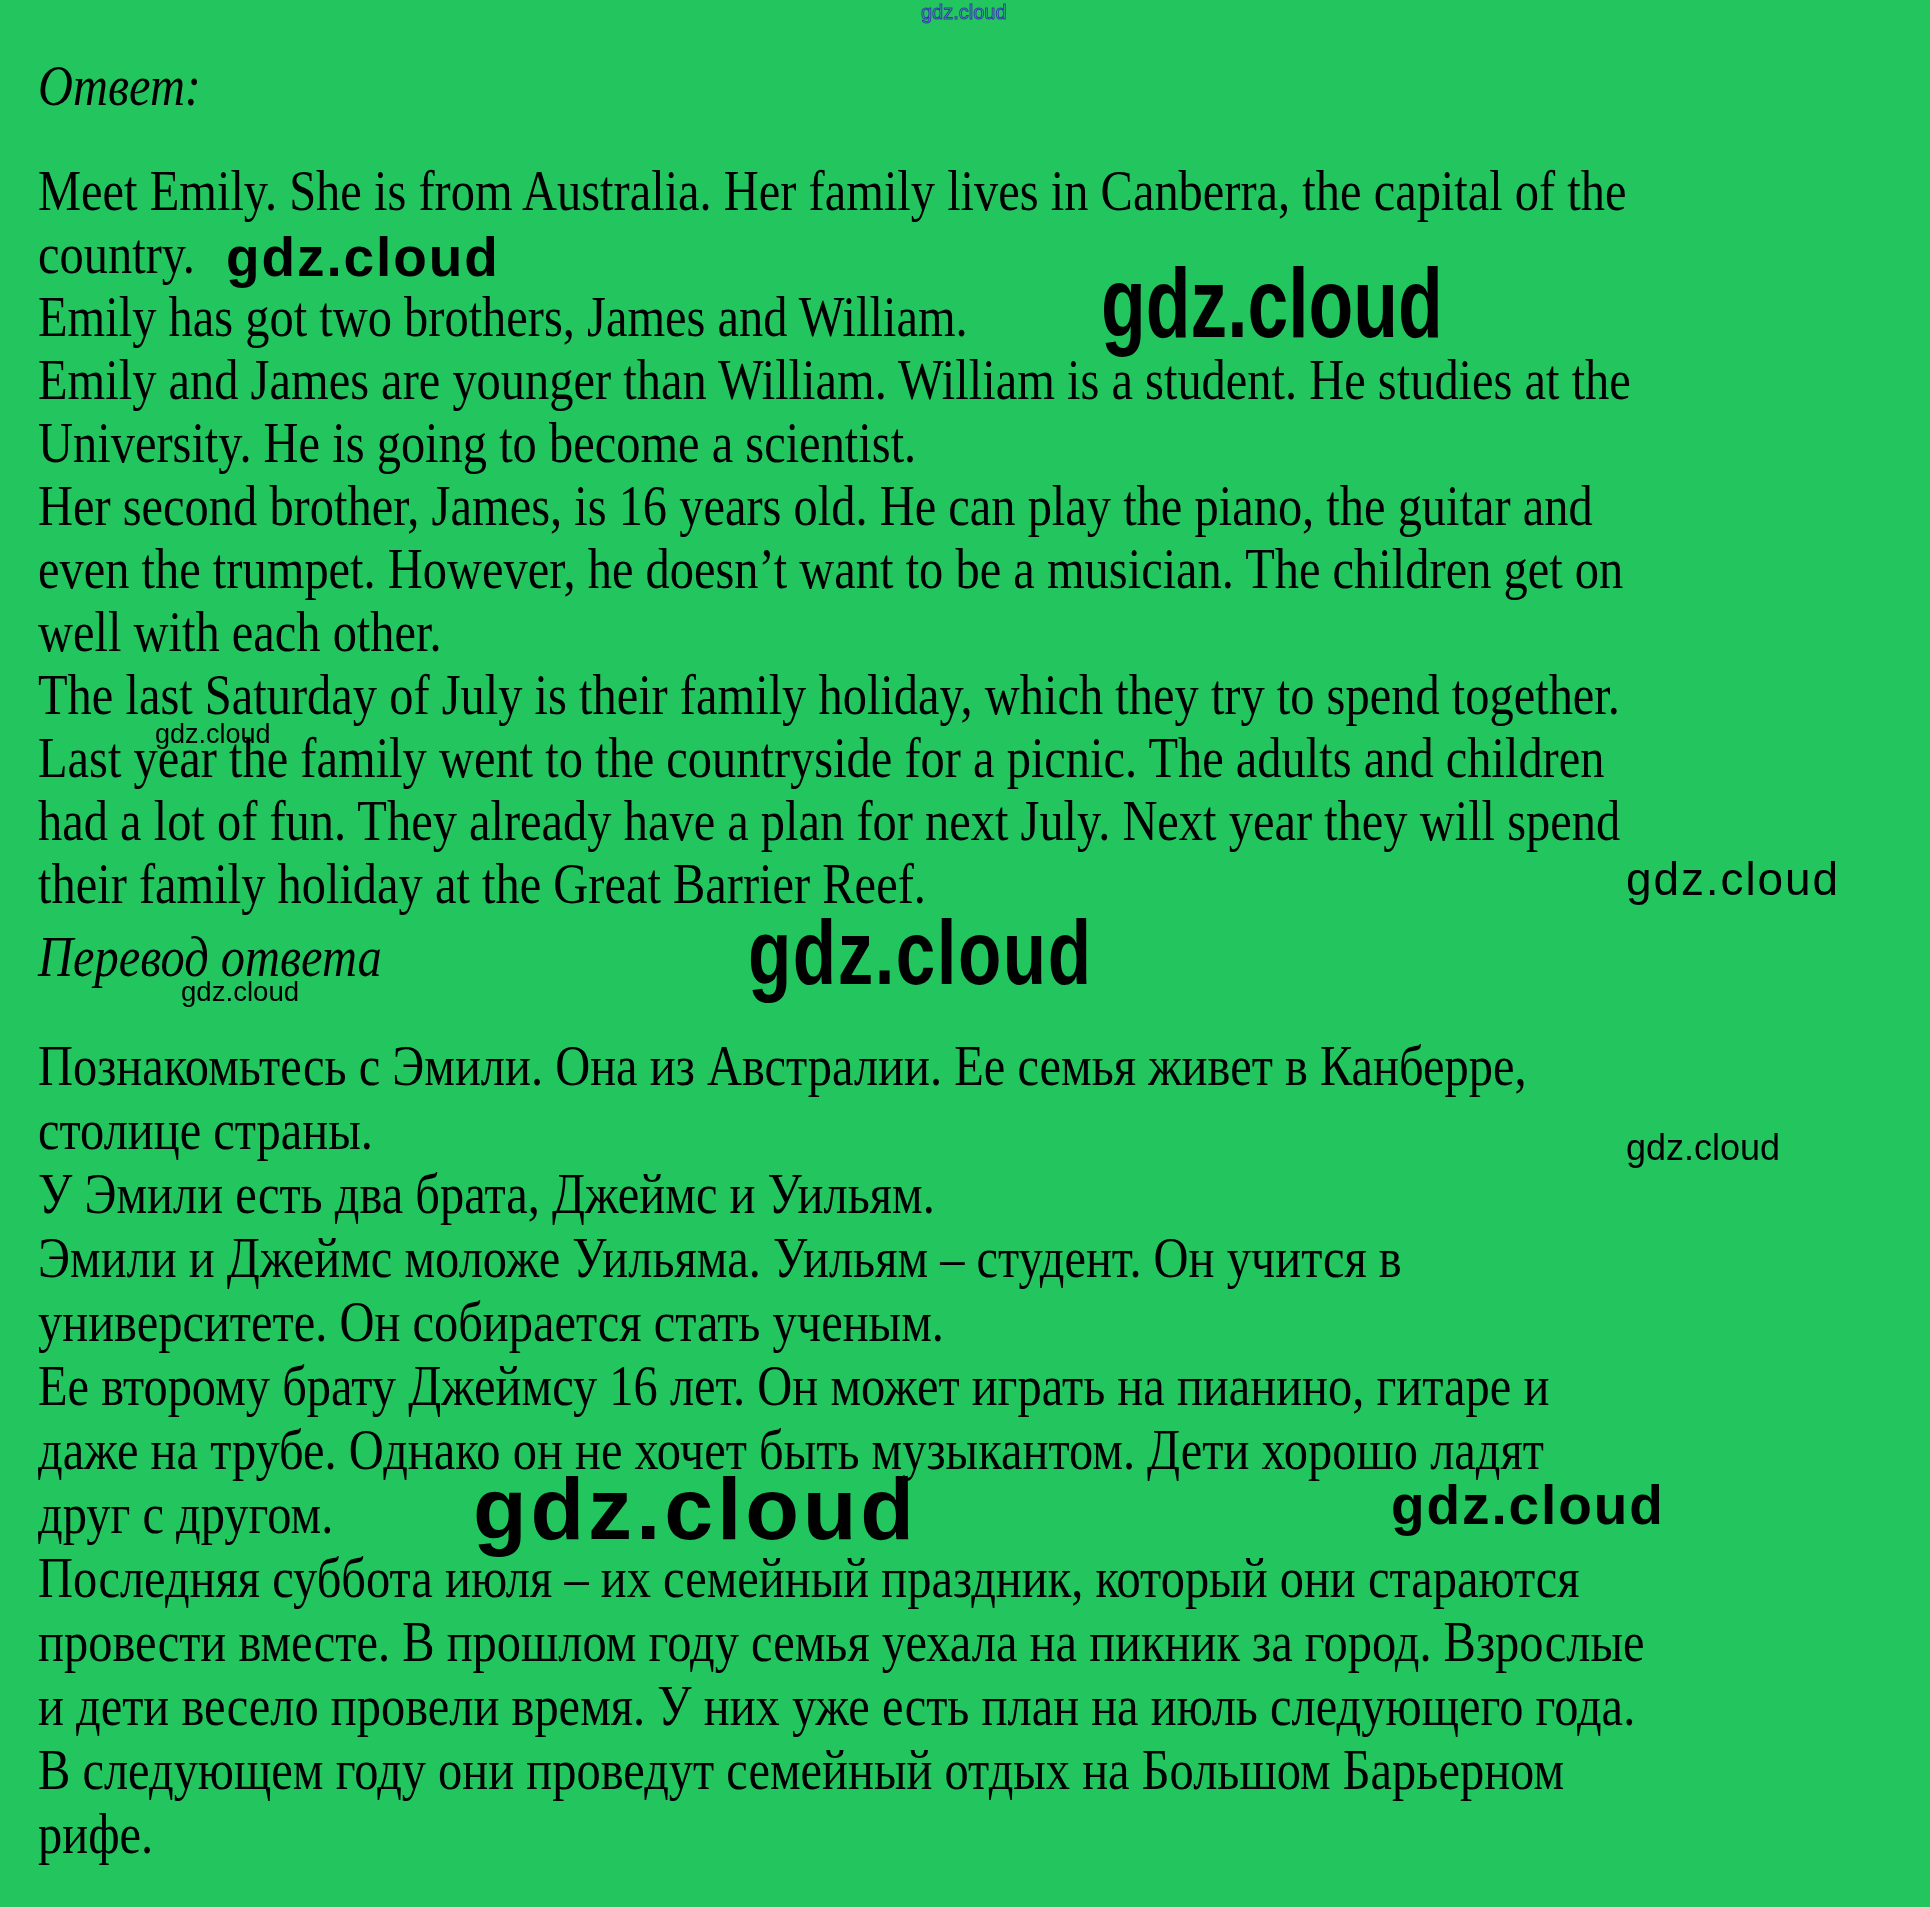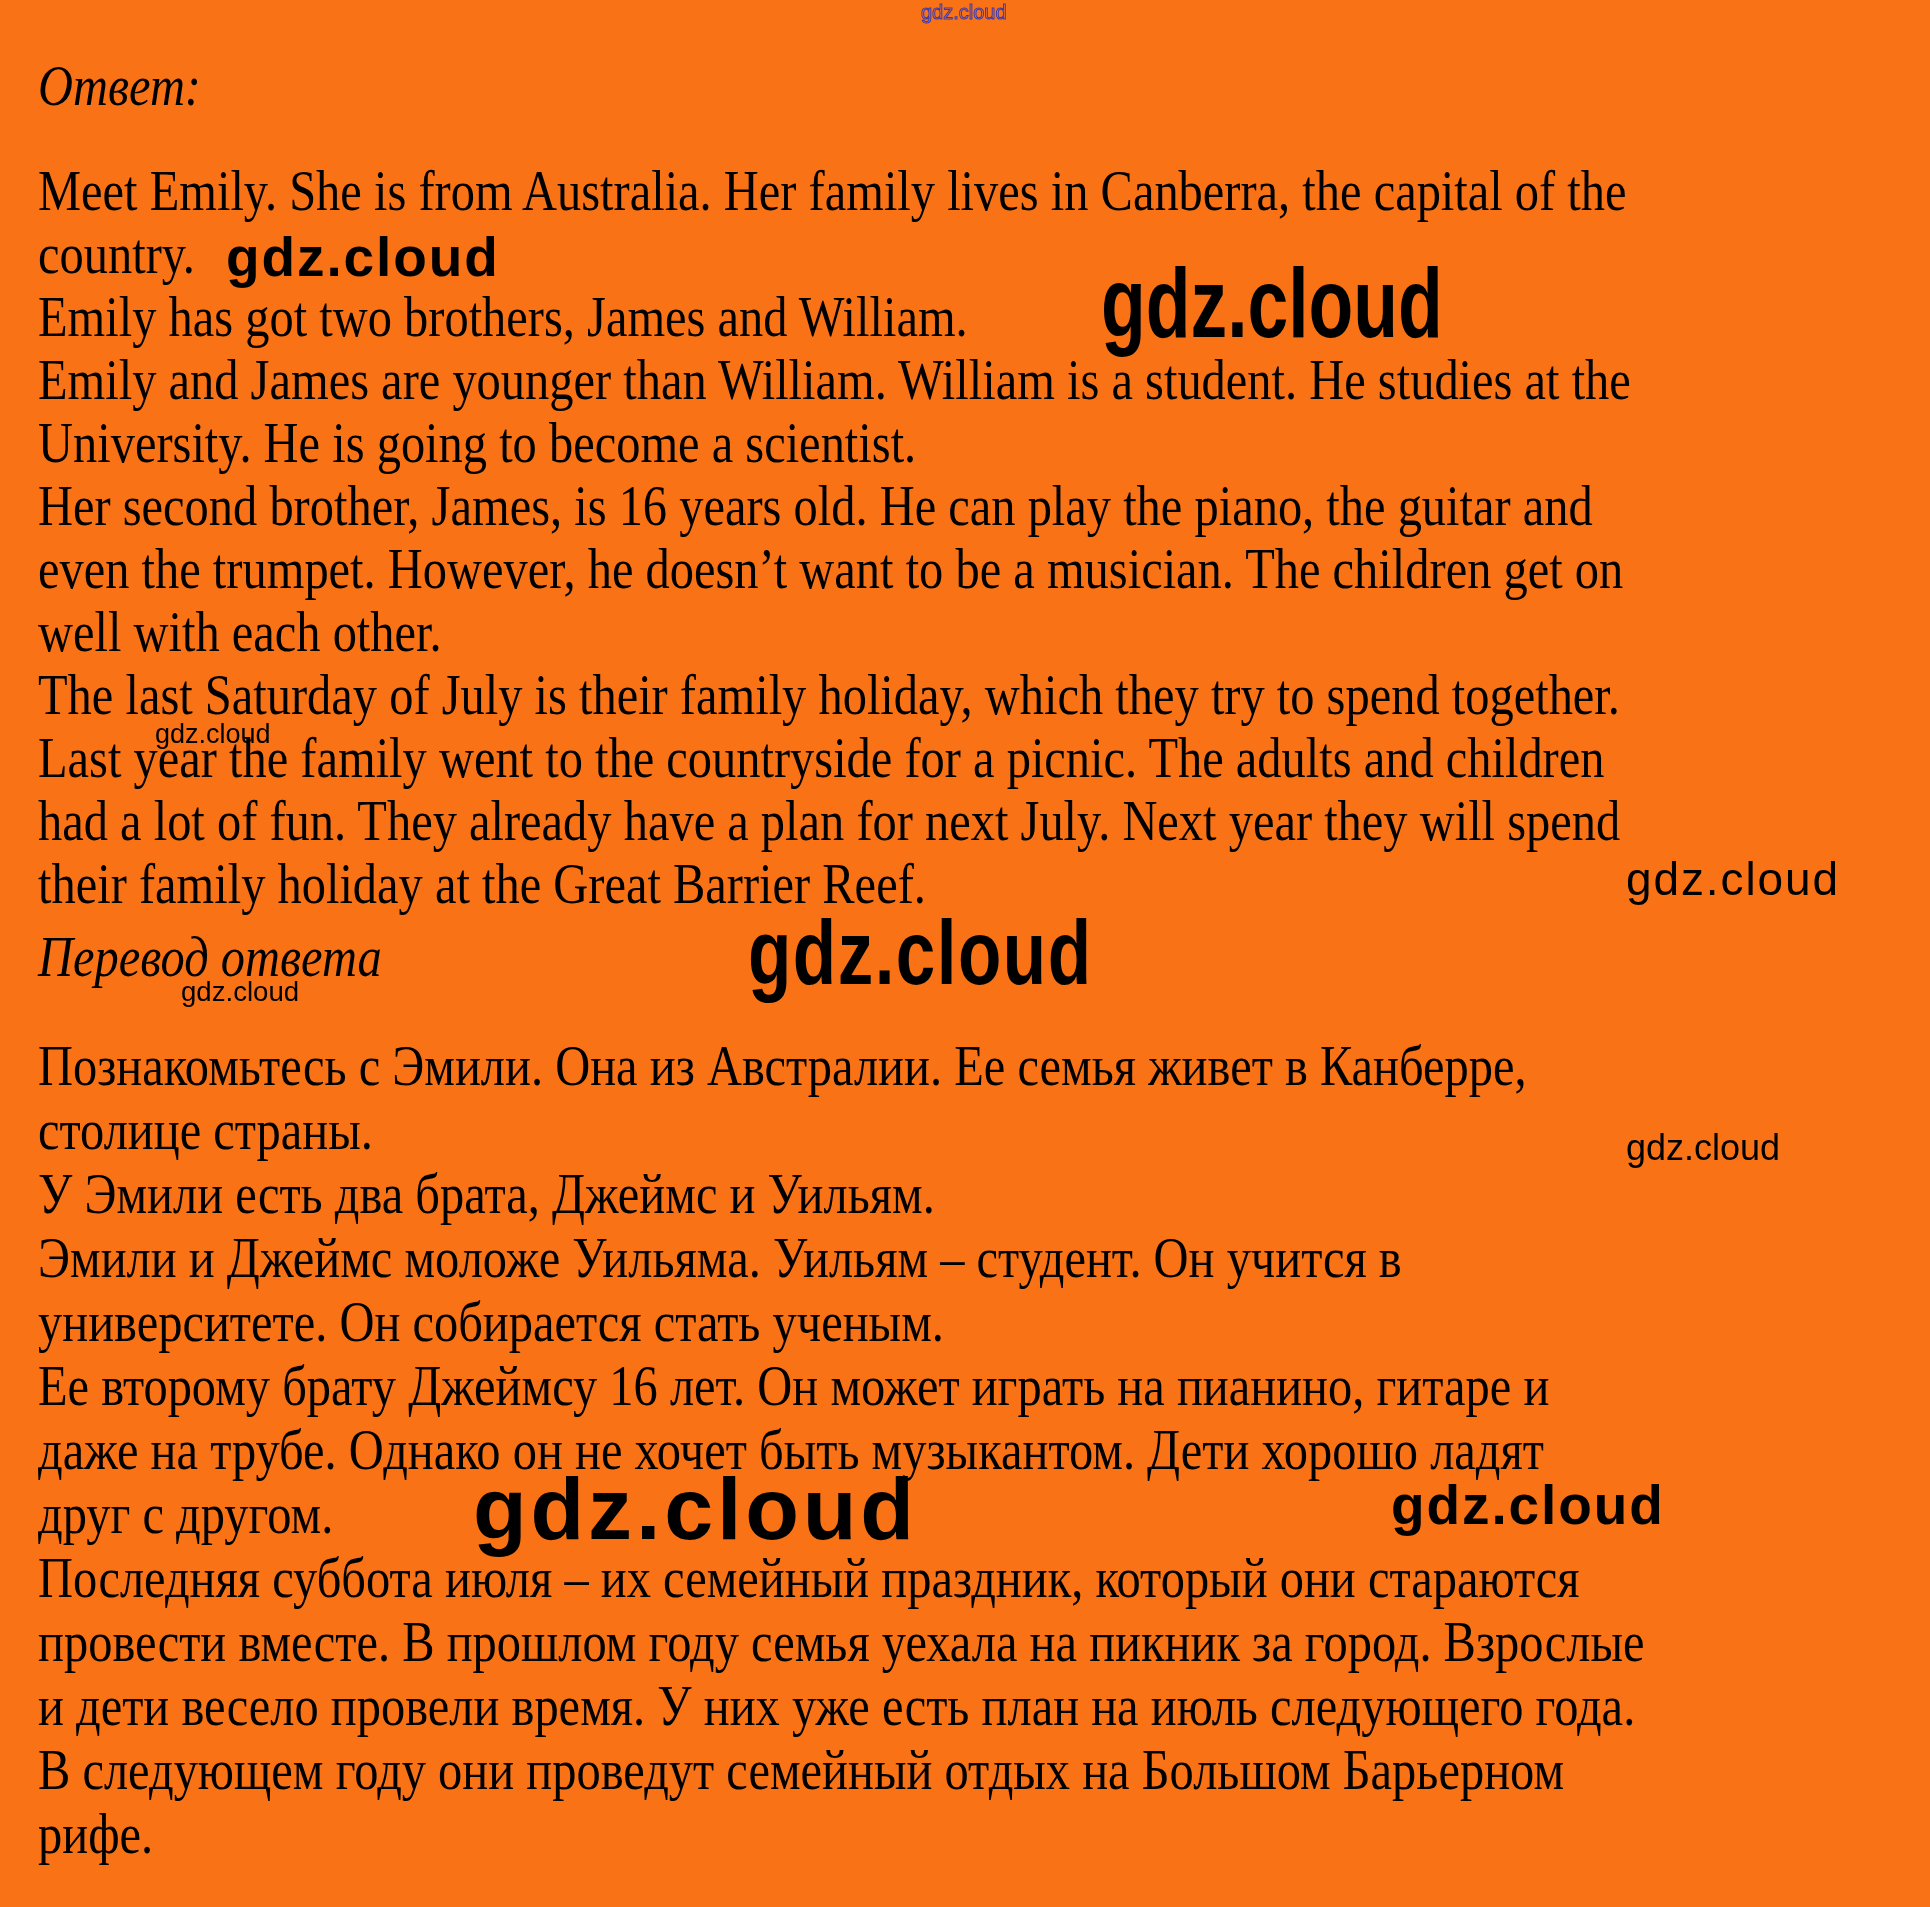--- a/index.html
+++ b/index.html
@@ -4,21 +4,21 @@
 <style>
   html, body {
     margin: 0;
     padding: 0;
     background: #ffffff;
   }
   .page {
     position: relative;
     width: 1931px;
     height: 1908px;
-    background: #f97316;
+    background: #22c55e;
     color: #000000;
     overflow: hidden;
     font-family: "Liberation Serif", serif;
   }
   
   .text-block {
     position: absolute;
     left: 38px;
     font-size: 57px;
     transform: scaleX(0.85);

